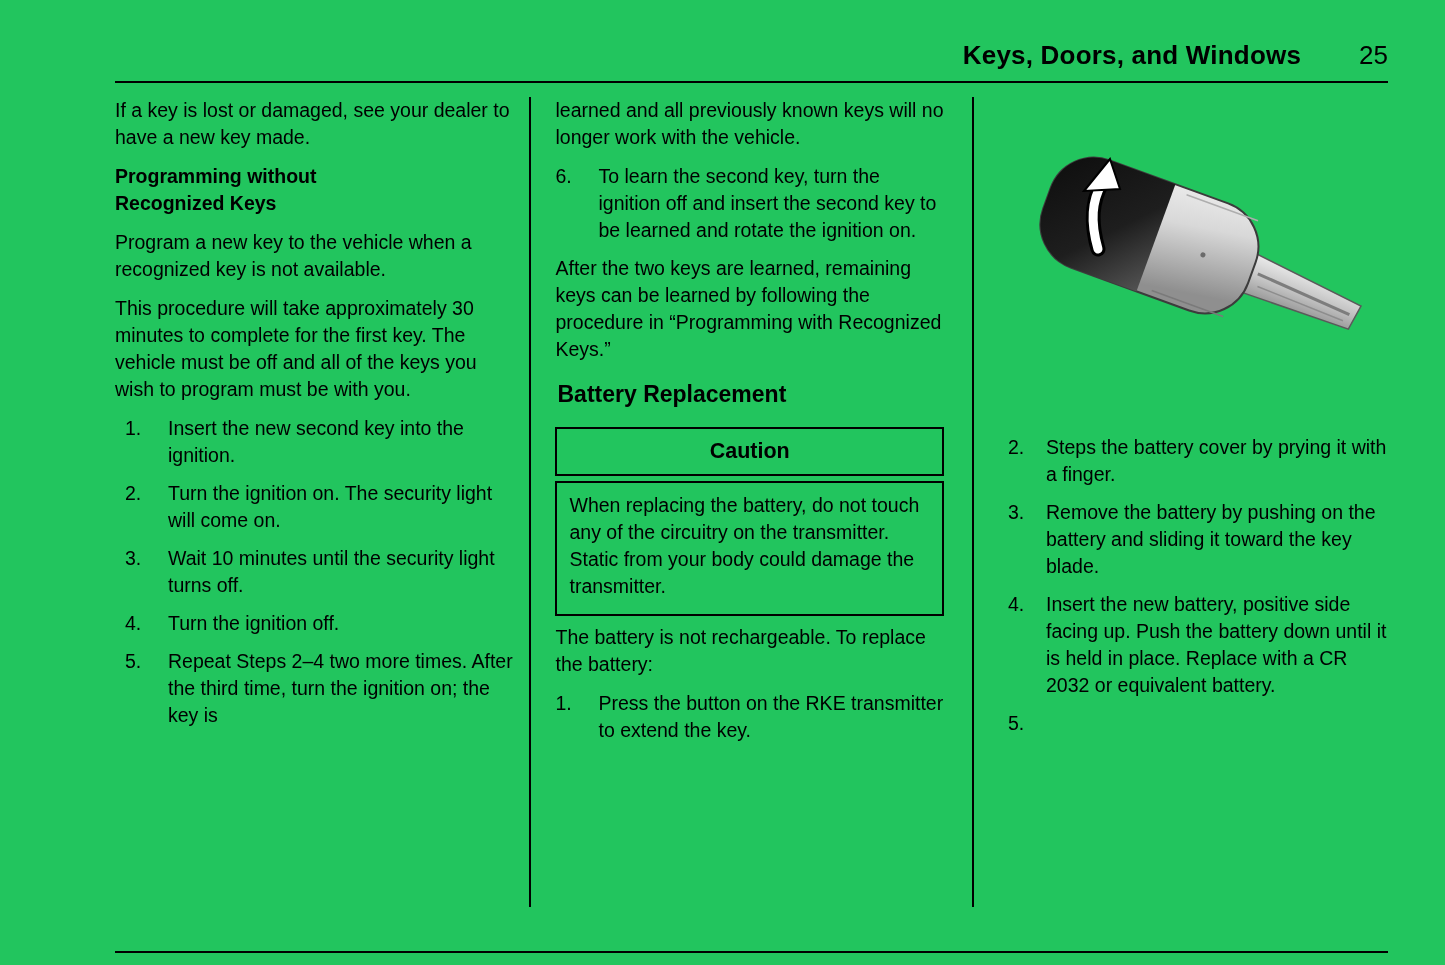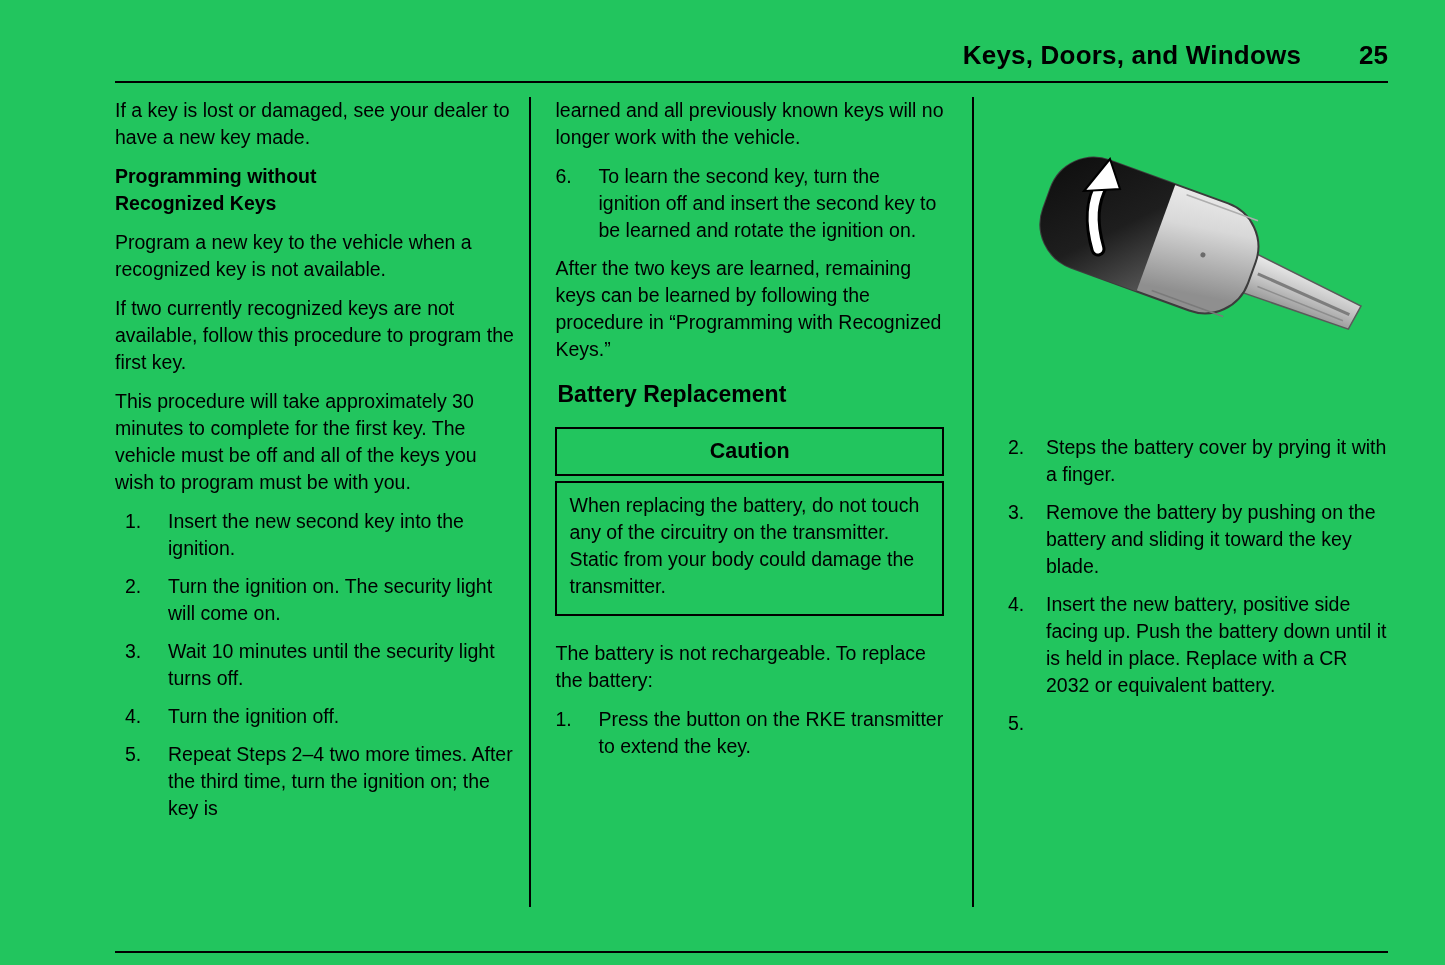--- a/index.html
+++ b/index.html
@@ -16,21 +16,21 @@
   }
   .header {
     display: flex;
     justify-content: flex-end;
     align-items: baseline;
     gap: 58px;
     border-bottom: 2px solid #000;
     padding-bottom: 10px;
   }
   .header .title { font-size: 26px; font-weight: bold; letter-spacing: 0.2px; }
-  .header .pagenum { font-size: 26px; font-weight: bold; }
+  .header .pagenum { font-size: 26px; font-weight: normal; }
   .columns {
     display: flex;
     margin-top: 14px;
     height: 812px;
   }
   .vdiv { width: 2px; background: #000; height: 810px; }
   .col { box-sizing: border-box; font-size: 19.5px; line-height: 27px; }
   .col1 { width: 416px; padding-right: 14px; }
   .col2 { width: 442px; padding: 0 28px 0 24px; }
   .col3 { flex: 1; padding-left: 34px; }
@@ -55,21 +55,21 @@
     text-align: center;
     font-weight: bold;
     font-size: 21.5px;
     padding: 9px 0;
     margin-top: 19px;
   }
   .caution-body-box {
     border: 2px solid #000;
     margin-top: 5px;
     padding: 9px 12px 14px 12px;
-    margin-bottom: 24px;
+    margin-bottom: 8px;
   }
   .fob-figure {
     width: 380px;
     height: 305px;
     margin: 4px 0 28px 0;
   }
   .footer-rule {
     position: absolute;
     left: 115px;
     right: 57px;
@@ -88,21 +88,20 @@
     <span class="pagenum">25</span>
   </div>
 
   <div class="columns">
 
     <div class="col col1">
       <p>If a key is lost or damaged, see your dealer to have a new key made.</p>
       <p class="h-bold">Programming without
 Recognized Keys</p>
       <p>Program a new key to the vehicle when a recognized key is not available.</p>
-      <p>If two currently recognized keys are not available, follow this procedure to program the first key.</p>
       <p>This procedure will take approximately 30 minutes to complete for the first key. The vehicle must be off and all of the keys you wish to program must be with you.</p>
       <div class="list">
         <div class="li">
           <span class="num">1.</span>
           <span class="txt">Insert the new second key into the ignition.</span>
         </div>
         <div class="li">
           <span class="num">2.</span>
           <span class="txt">Turn the ignition on. The security light will come on.</span>
         </div>

